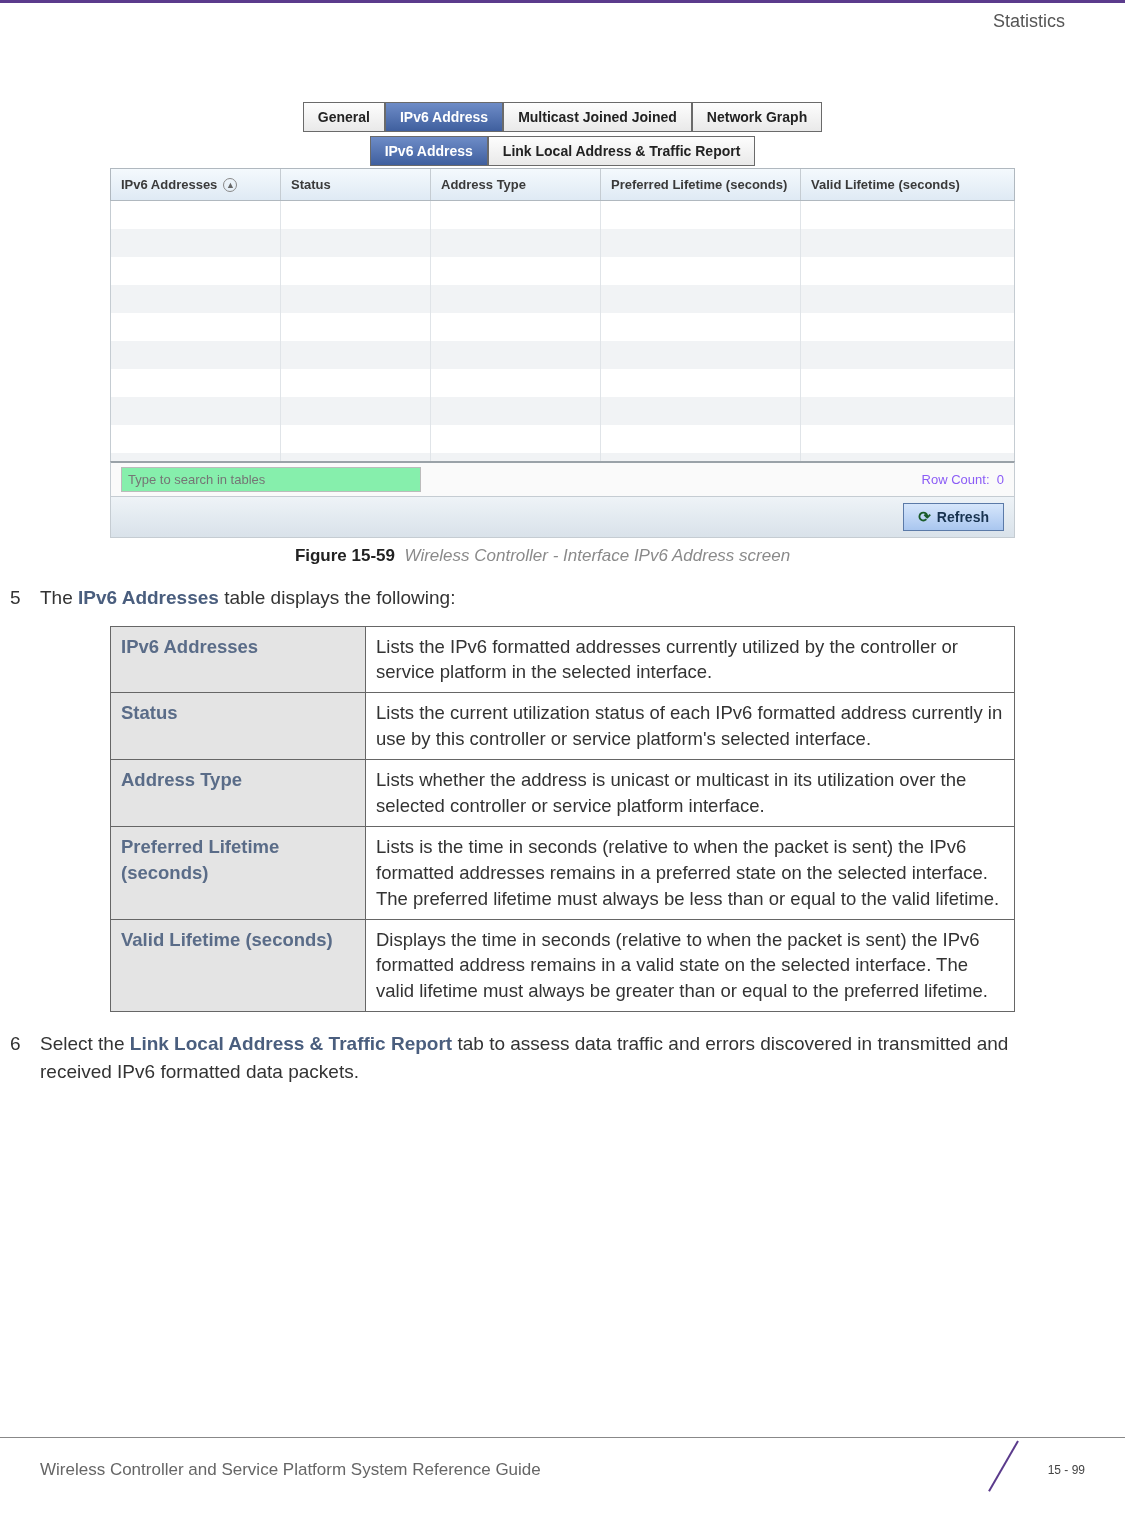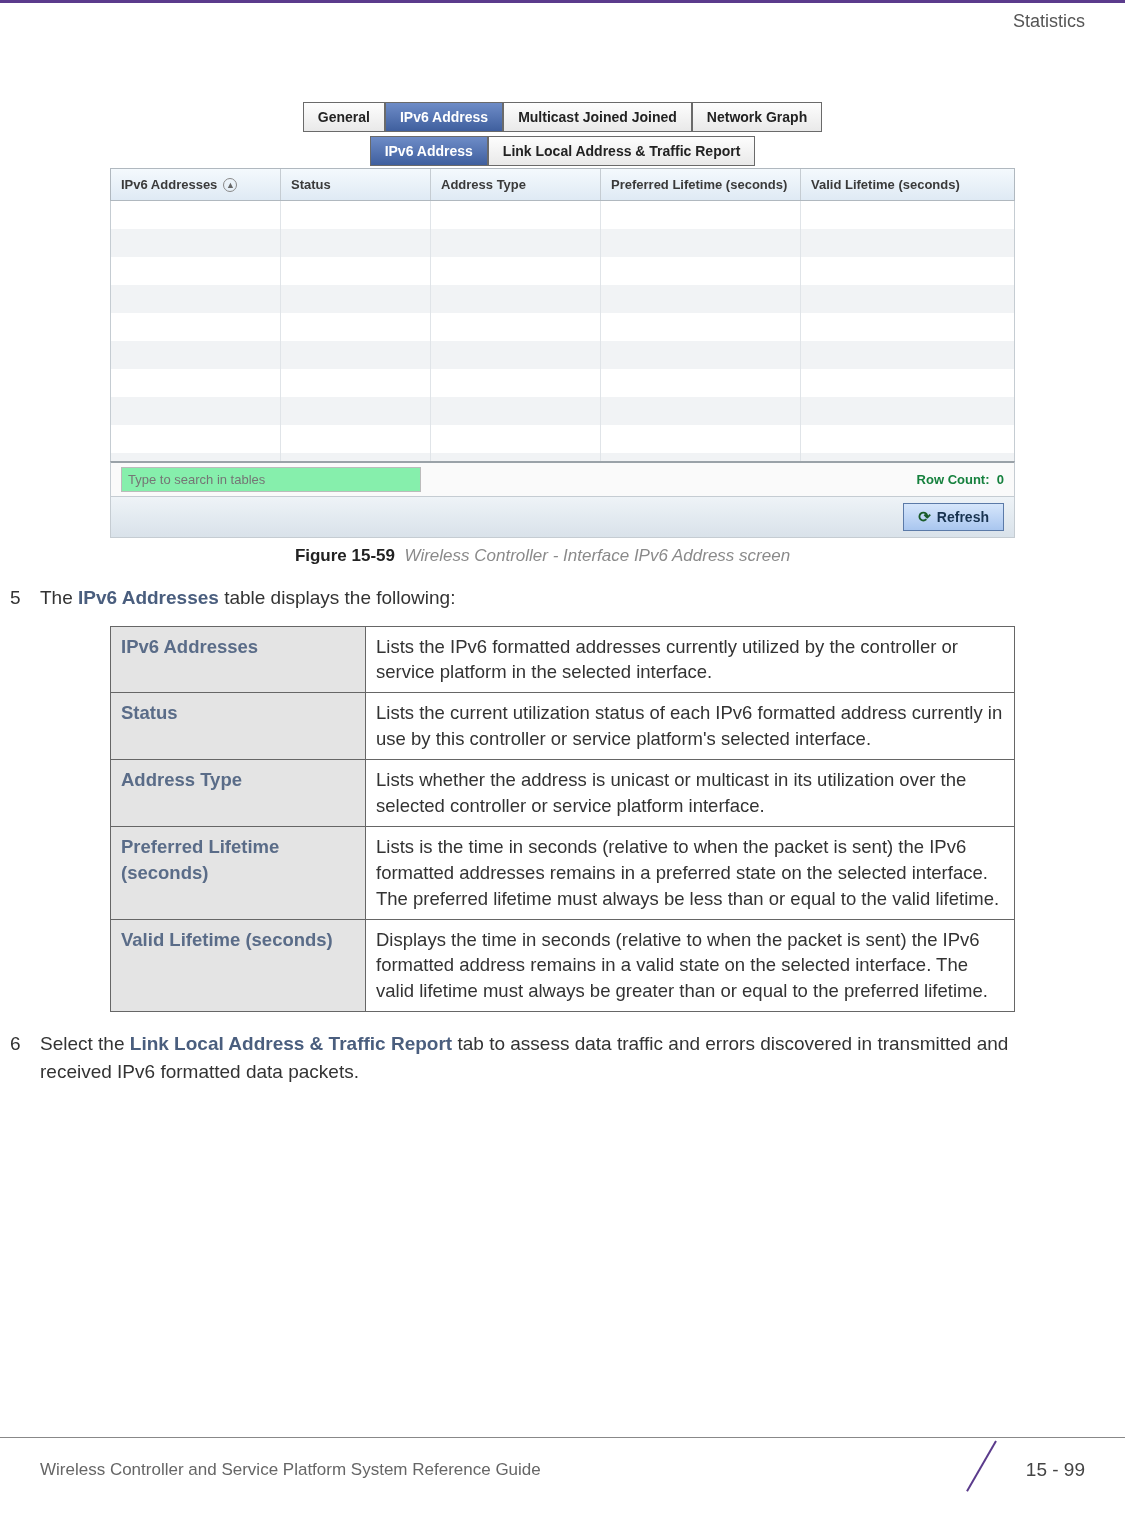--- a/index.html
+++ b/index.html
@@ -7,21 +7,21 @@
     font-family: Arial, Helvetica, sans-serif;
     background: #fff;
     width: 1125px;
     height: 1517px;
     position: relative;
     color: #333;
   }
   .topbar { border-top: 3px solid #5b3b8c; }
   .header-right {
     text-align: right;
-    padding: 8px 40px 0 0;
+    padding: 8px 60px 0 0;
     font-size: 18px;
     color: #555;
     margin-left: 48px;
   }
   .content { padding: 20px 40px 0 0; }
   .screenshot-wrap { margin: 50px 0 6px 110px; width: 905px; }
   .tabs-row1, .tabs-row2 { display: flex; justify-content: center; gap: 0; }
   .tab {
     border: 1px solid #6a6a6a;
     padding: 6px 14px;
@@ -77,21 +77,21 @@
   .grid-body-cols > div:last-child { border-right:none; }
   .grid-footer {
     display: flex; justify-content: space-between; align-items: center;
     border: 1px solid #c5ccd2; border-top: 2px solid #9aa2a8;
     padding: 4px 10px; background: #fafafa;
   }
   .search-box {
     border: 1px solid #bbb; padding: 4px 6px; font-size: 13px; width: 300px;
     color: #777; background: #86efac;
   }
-  .rowcount { font-size: 13px; color: #15803d; font-weight: bold; }
+  .rowcount { font-size: 13px; color: #8b5cf6; }
   .refresh-row {
     border: 1px solid #c5ccd2; border-top: none;
     background: linear-gradient(#eef3f7,#d9e2ea);
     padding: 6px 10px; text-align: right;
   }
   .refresh-btn {
     display: inline-flex; align-items: center; gap: 6px;
     border: 1px solid #5b7aa8;
     background: linear-gradient(#d6e6fb,#a9c6ef);
     padding: 4px 14px; font-weight: bold; font-size: 14px;
@@ -120,21 +120,21 @@
     font-size: 17px; color: #666;
   }
   .pg-wrap { display: flex; align-items: center; gap: 6px; }
   .pg-line {
     width: 50px; height: 50px; position: relative;
   }
   .pg-line::before {
     content:""; position:absolute; left:50%; top:-4px; width:2px; height:58px;
     background:#5b3b8c; transform: rotate(30deg); transform-origin: top;
   }
-  .pg-num { font-size: 19px; color: #444; }
+  .pg-num { font-size: 12px; color: #444; }
 </style>
 </head>
 <body>
 
 <div class="topbar"></div>
 <div class="header-right">Statistics</div>
 
 <div class="content">
 
   <div class="screenshot-wrap">

